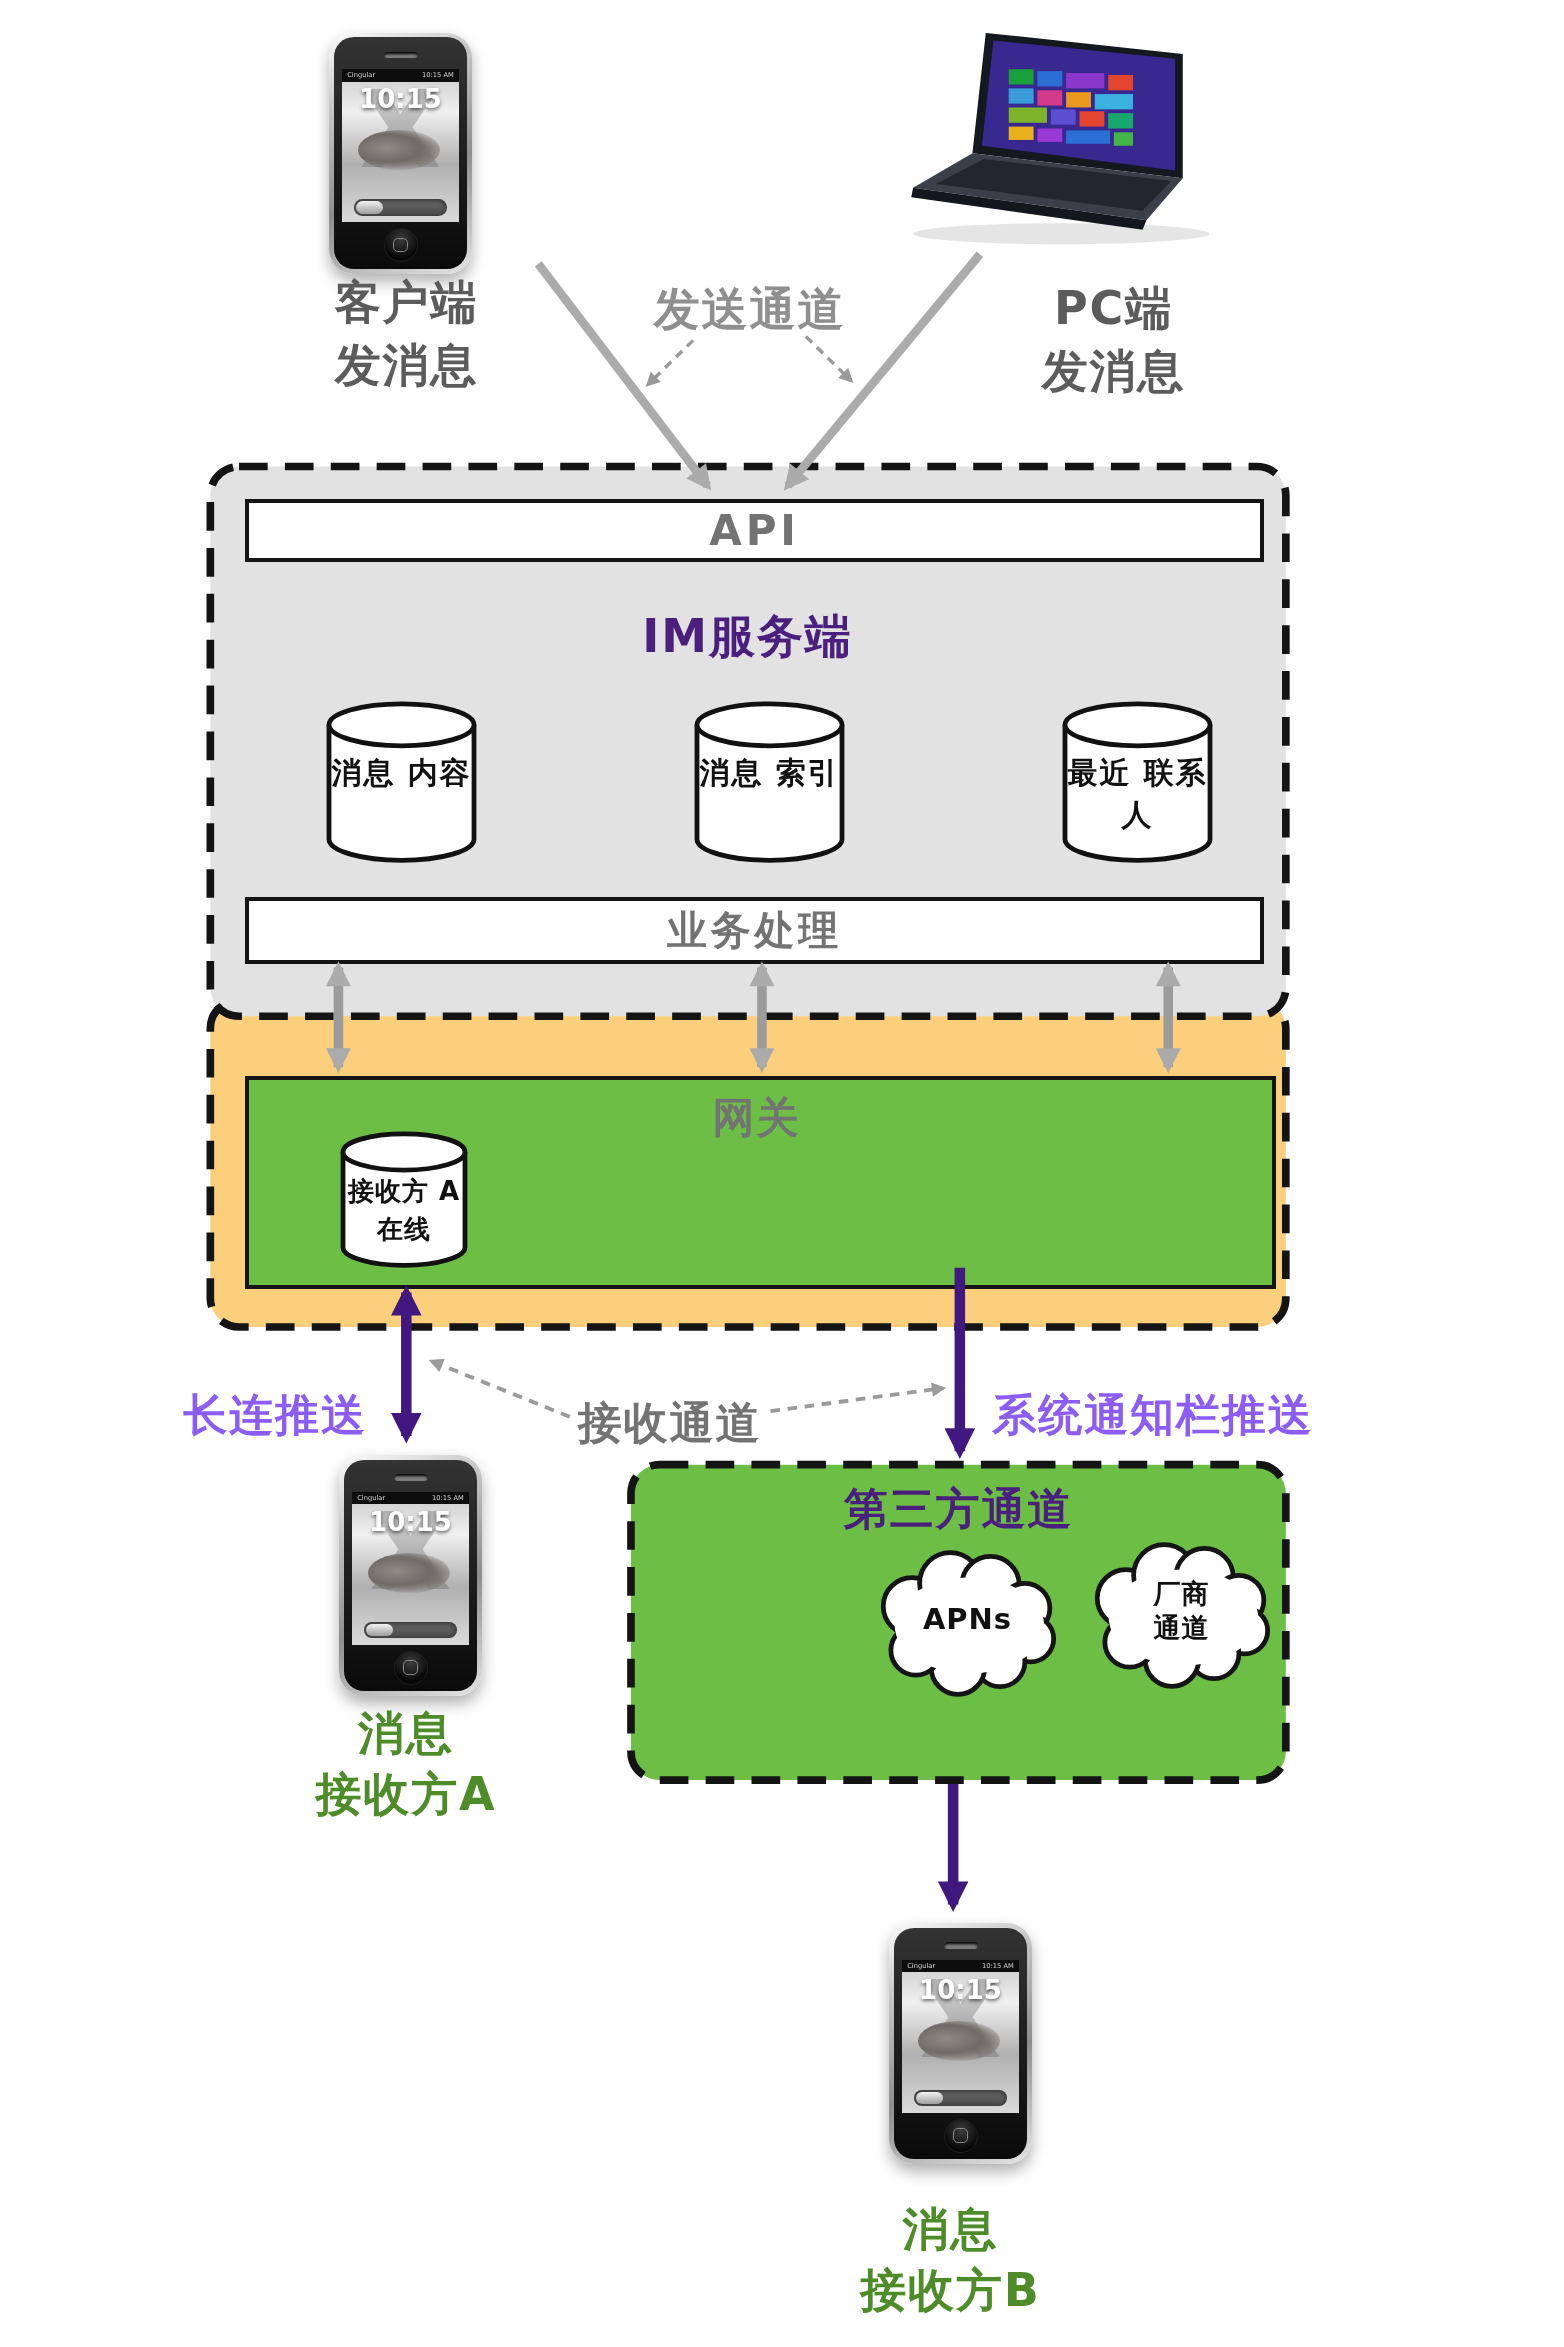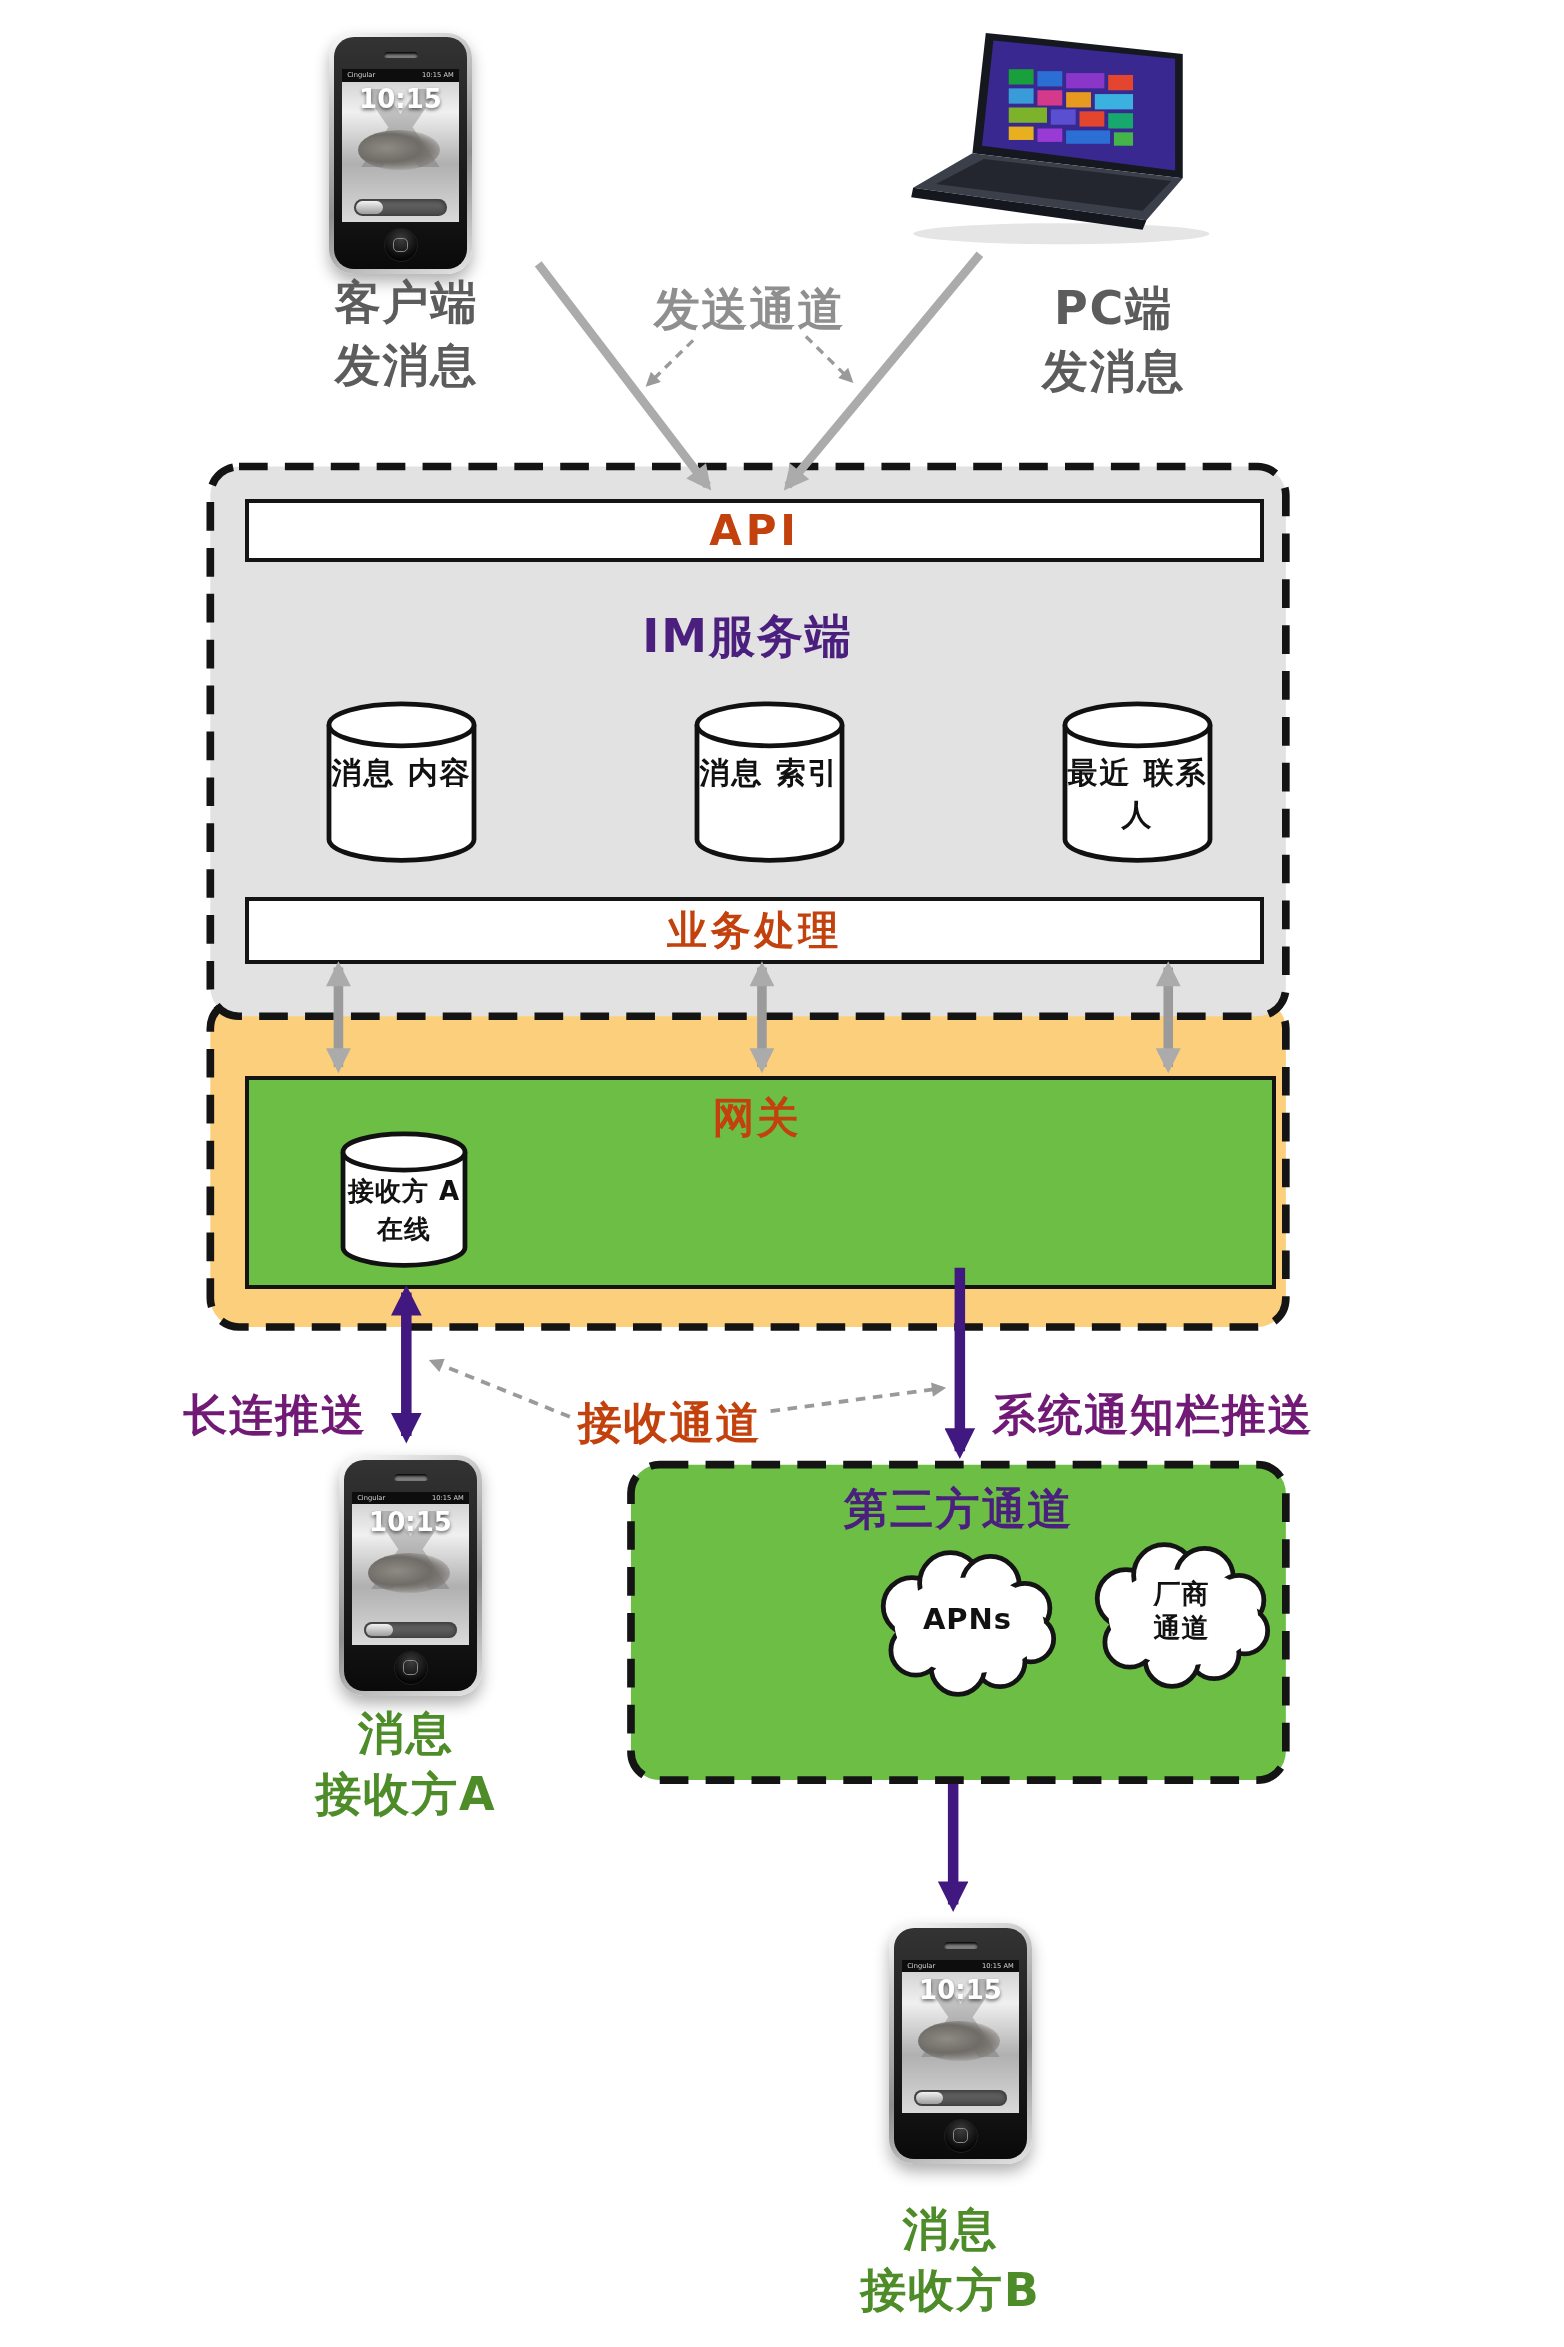--- a/index.html
+++ b/index.html
@@ -7,24 +7,24 @@
     position:relative;width:1322px;height:2348px;background:#ffffff;overflow:hidden;
     font-family:"DejaVu Sans","Liberation Sans",sans-serif;
   }
   svg.layer{position:absolute;left:0;top:0;width:1565px;height:2348px;pointer-events:none;}
   #boxes-layer{z-index:1;}
   #arrows-layer{z-index:20;}
   .lbl{position:absolute;text-align:center;font-weight:700;letter-spacing:1.9px;z-index:10;}
   .lbl .line{display:block;}
   .gray-dark{color:#5c5c5c;}
   .gray-mid{color:#8f8f8f;}
-  .red{color:#c2410c;}
+  .red{color:#737373;}
   .purple{color:#4a1f7e;}
   .green-lbl{color:#4d8c28;}
-  .black-lbl{color:#701a75;}
+  .black-lbl{color:#8b5cf6;}
 
   .bar{position:absolute;background:#ffffff;border:4.8px solid #141414;display:flex;align-items:center;justify-content:center;z-index:10;}
   .bar .bar-text{font-weight:700;letter-spacing:3.8px;}
 
   #gateway-box{position:absolute;left:245px;top:1076px;width:1023px;height:205px;background:#6cbe45;border:4.8px solid #141414;z-index:6;}
 
   .cylinder{position:absolute;z-index:10;}
   .cylinder svg{display:block;}
   .cyl-label{position:absolute;left:0;right:0;text-align:center;font-weight:700;color:#111;}
   .store-cyl .cyl-label{top:52px;font-size:30px;line-height:42px;letter-spacing:1.9px;}

